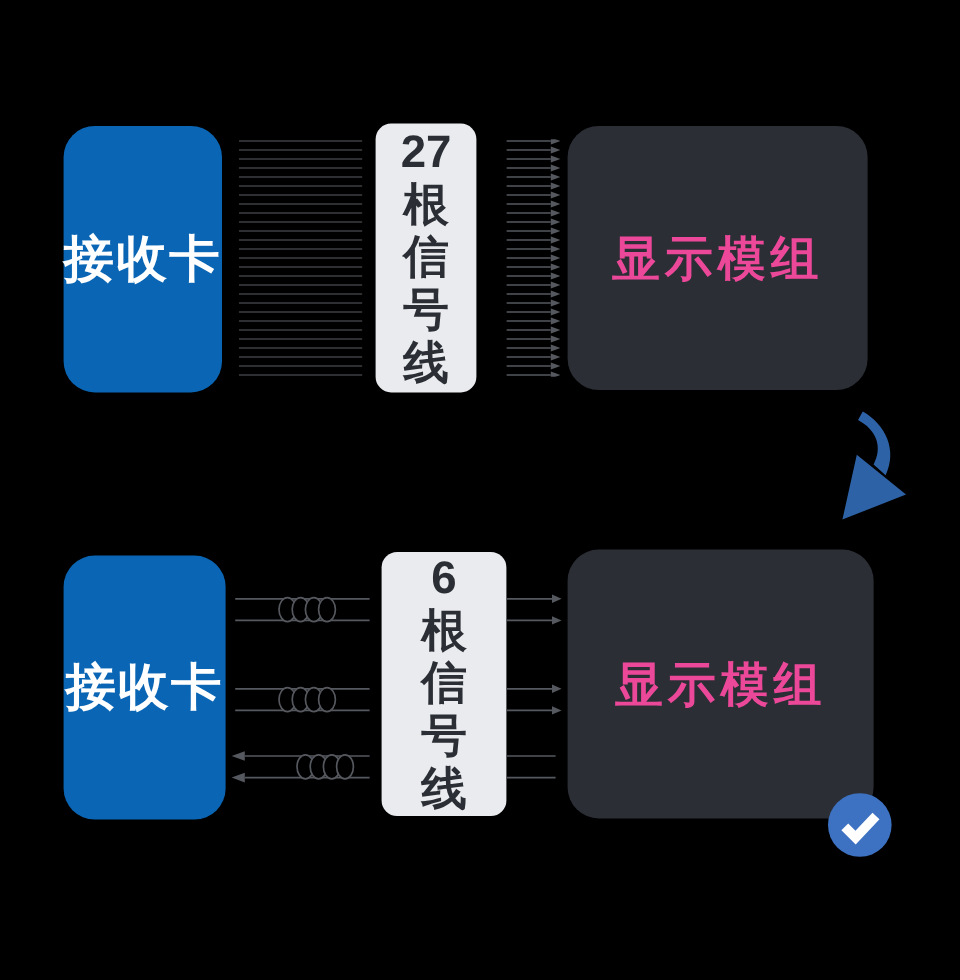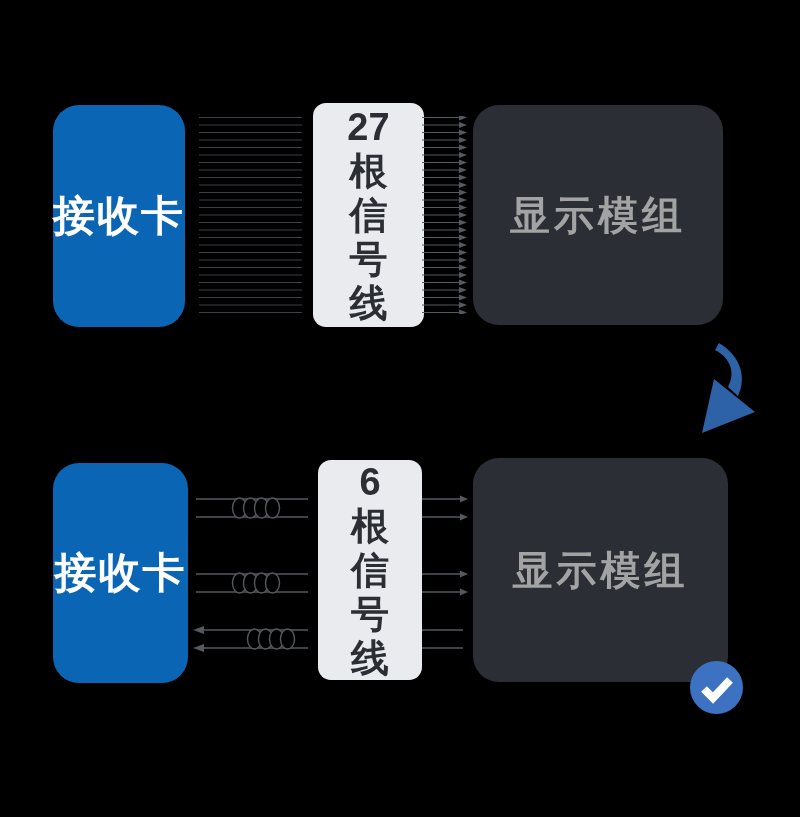--- a/index.html
+++ b/index.html
@@ -3,28 +3,28 @@
 <meta charset="utf-8">
 <style>
   html,body{margin:0;padding:0;background:#000;}
   .canvas{
     position:relative;width:800px;height:817px;background:#000;overflow:hidden;
     font-family:"Liberation Sans","DejaVu Sans",sans-serif;
   }
   .card{position:absolute;display:flex;align-items:center;justify-content:center;box-sizing:border-box;}
   .card.blue{background:#0a66b4;border-radius:26px;color:#fff;align-items:center;}
   .card.blue span{font-size:42px;font-weight:bold;letter-spacing:2px;}
-  .card.dark{background:#2b2e35;border-radius:26px;color:#a3a3a3;}
+  .card.dark{background:#2b2e35;border-radius:26px;color:#ec4899;}
   .card.dark span{font-size:40px;font-weight:bold;letter-spacing:4px;}
   .card.white{background:#e9ebee;border-radius:13px;color:#2b2e34;flex-direction:column;}
   .card.white .vchar{font-size:38px;font-weight:bold;line-height:44px;text-align:center;}
 
   
   .recv-top{left:53px;top:105px;width:132px;height:222px;}
-  .wbox-top{left:313px;top:103px;width:111px;height:224px;}
+  .wbox-top{left:313px;top:103px;width:84px;height:224px;}
   .mod-top{left:473px;top:105px;width:250px;height:220px;}
   .svg-top-wires{position:absolute;left:199px;top:116px;}
   .svg-top-arrows{position:absolute;left:422px;top:116px;}
 
   
   .svg-transition{position:absolute;left:692px;top:333px;}
 
   
   .recv-bot{left:53px;top:463px;width:135px;height:220px;}
   .wbox-bot{left:318px;top:460px;width:104px;height:220px;}

